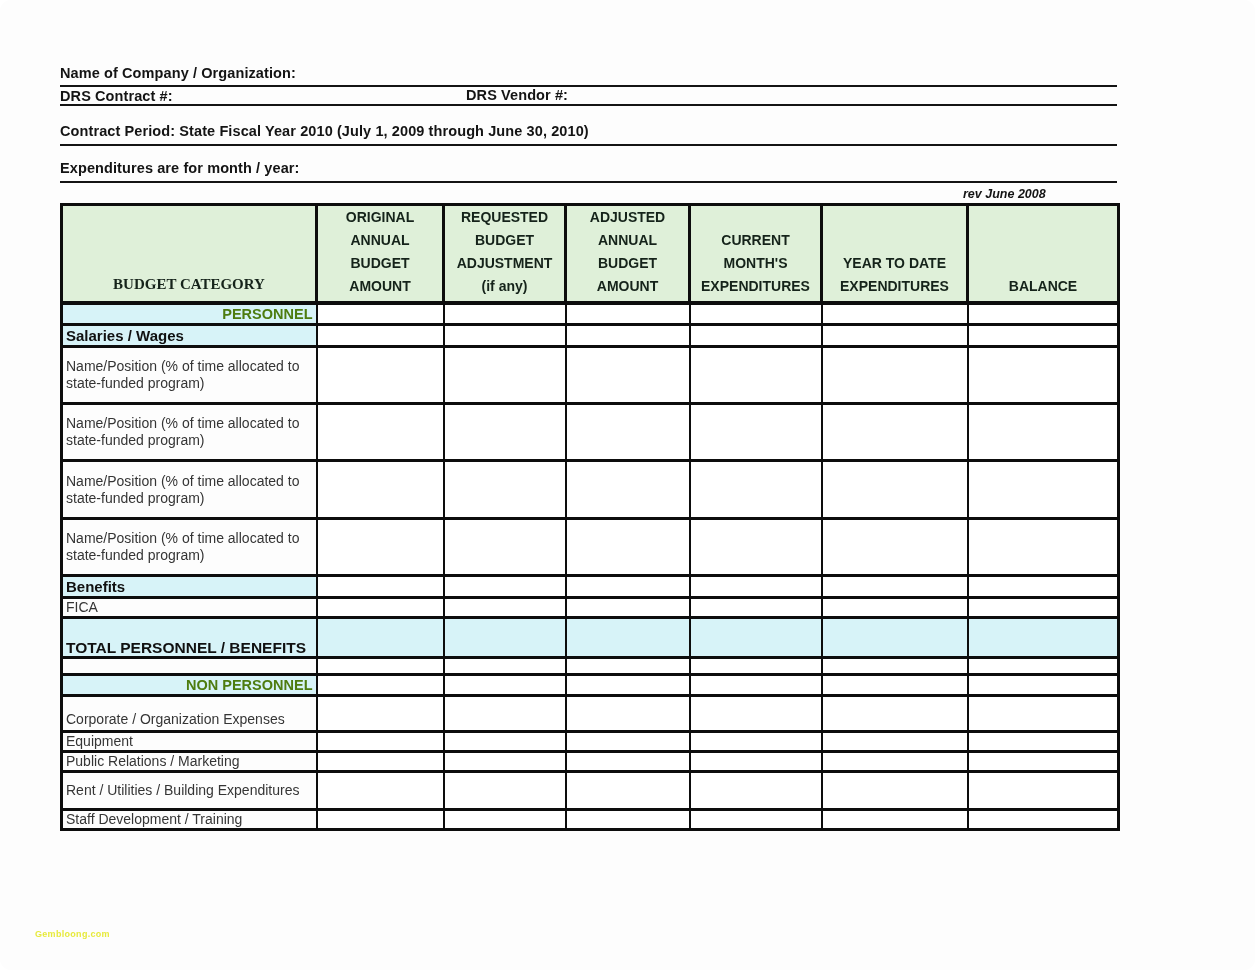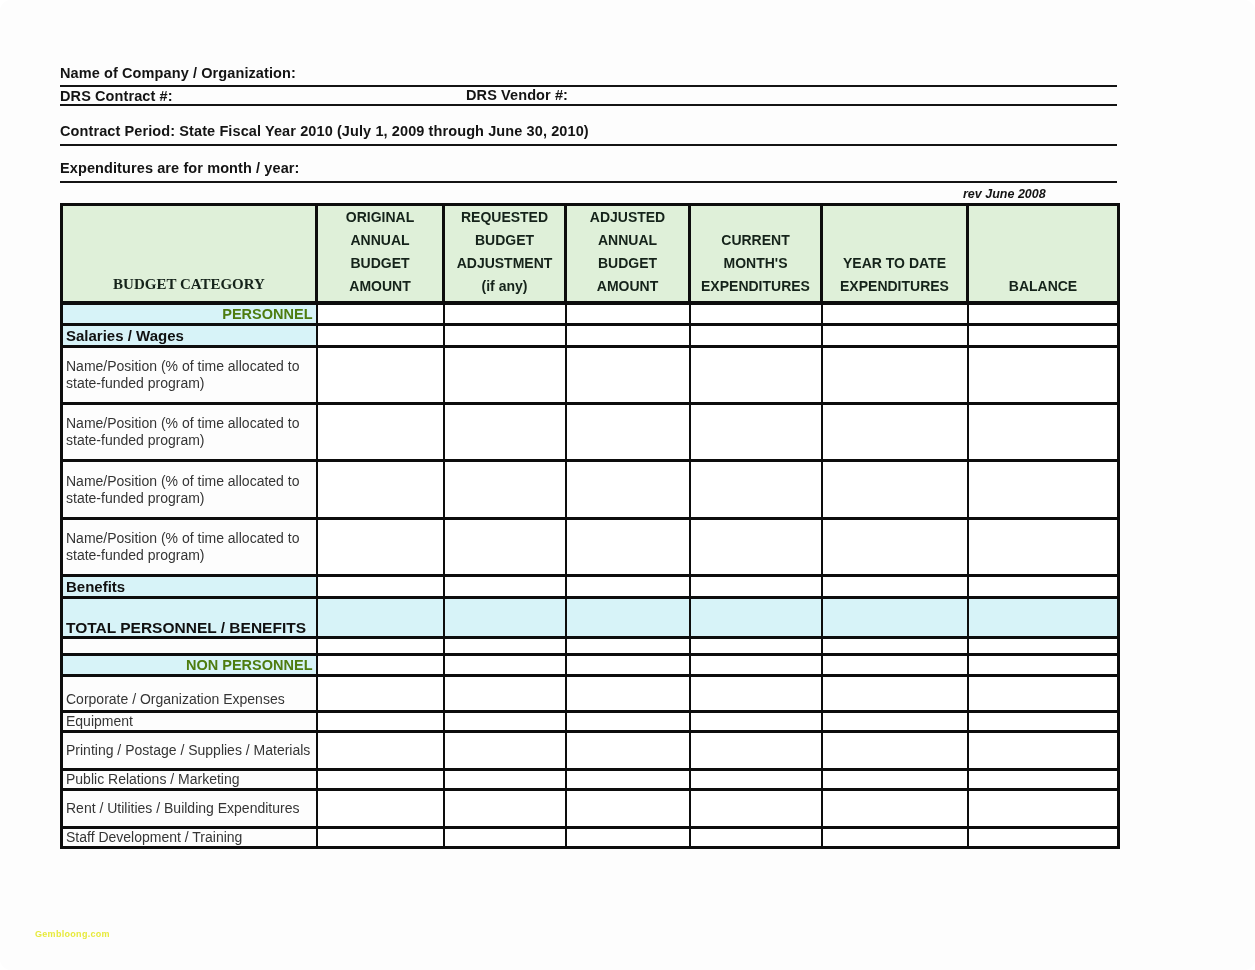--- a/index.html
+++ b/index.html
@@ -194,20 +194,29 @@
       </tr>
       <tr class="subsection" style="height:19px">
         <td class="cat">Benefits</td>
         <td class="dc"></td>
           <td class="dc"></td>
           <td class="dc"></td>
           <td class="dc"></td>
           <td class="dc"></td>
           <td class="dc"></td>
       </tr>
+      <tr style="height:19px">
+        <td class="cat">FICA</td>
+        <td class="dc"></td>
+          <td class="dc"></td>
+          <td class="dc"></td>
+          <td class="dc"></td>
+          <td class="dc"></td>
+          <td class="dc"></td>
+      </tr>
       <tr class="total" style="height:40px">
         <td class="cat">TOTAL PERSONNEL / BENEFITS</td>
         <td class="dc"></td>
           <td class="dc"></td>
           <td class="dc"></td>
           <td class="dc"></td>
           <td class="dc"></td>
           <td class="dc"></td>
       </tr>
       <tr style="height:17px">
@@ -239,29 +248,20 @@
       </tr>
       <tr style="height:18px">
         <td class="cat">Equipment</td>
         <td class="dc"></td>
           <td class="dc"></td>
           <td class="dc"></td>
           <td class="dc"></td>
           <td class="dc"></td>
           <td class="dc"></td>
       </tr>
-      <tr style="height:38px">
-        <td class="cat">Printing / Postage / Supplies / Materials</td>
-        <td class="dc"></td>
-          <td class="dc"></td>
-          <td class="dc"></td>
-          <td class="dc"></td>
-          <td class="dc"></td>
-          <td class="dc"></td>
-      </tr>
       <tr style="height:19px">
         <td class="cat">Public Relations / Marketing</td>
         <td class="dc"></td>
           <td class="dc"></td>
           <td class="dc"></td>
           <td class="dc"></td>
           <td class="dc"></td>
           <td class="dc"></td>
       </tr>
       <tr style="height:38px">

